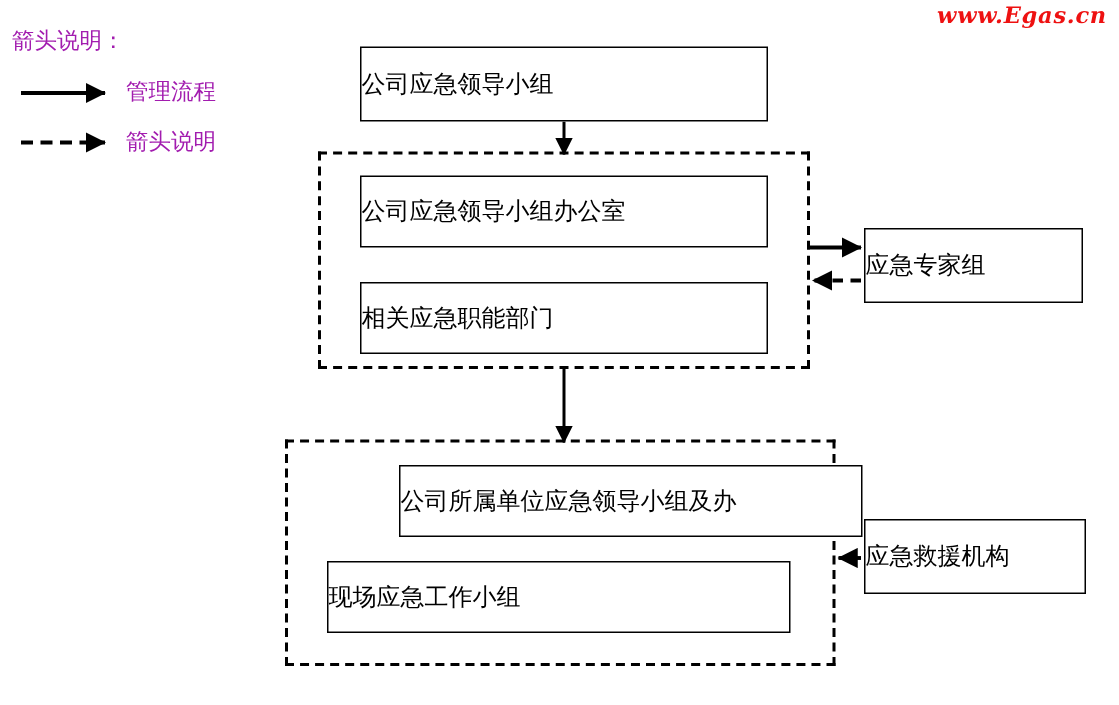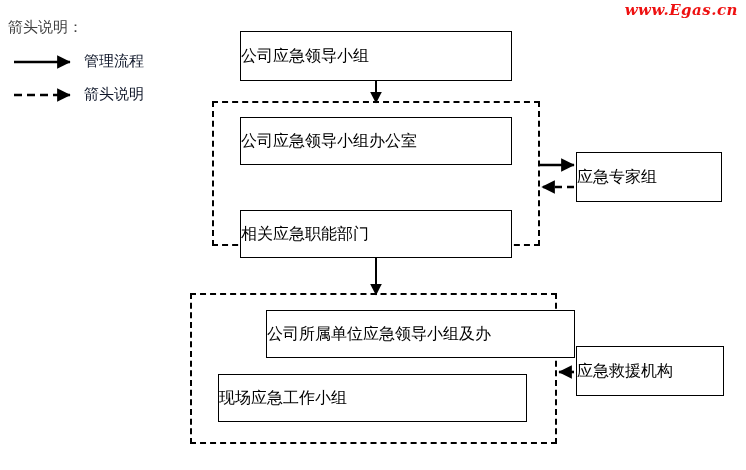--- a/index.html
+++ b/index.html
@@ -23,48 +23,48 @@
     font-size:15px;
     letter-spacing:0.5px;
     white-space:nowrap;
   }
 
   
   .legend-title{
     position:absolute;
     left:8px;top:18px;
     font-size:15px;
-    color:#404040;
+    color:#a21caf;
     white-space:nowrap;
   }
   .legend-label{
     position:absolute;
     font-size:15px;
-    color:#0f172a;
+    color:#a21caf;
     white-space:nowrap;
   }
   .legend-label.l1{left:84px;top:52px;}
   .legend-label.l2{left:84px;top:85px;}
 
   
   .box{
     position:absolute;
     box-sizing:border-box;
     border:1px solid #000;
     background:#fff;
     display:flex;
     align-items:center;
     justify-content:flex-start;
     font-size:16px;
     color:#000;
     white-space:nowrap;
   }
   .box-top      {left:240px;top:31px;  width:272px;height:50px;}
   .box-office   {left:240px;top:117px; width:272px;height:48px;}
-  .box-dept     {left:240px;top:188px; width:272px;height:48px;margin-top:22px;}
+  .box-dept     {left:240px;top:188px; width:272px;height:48px;}
   .box-unit     {left:218px;top:310px; width:309px;height:48px;margin-left:48px;}
   .box-site     {left:218px;top:374px; width:309px;height:48px;}
   .box-expert   {left:576px;top:152px; width:146px;height:50px;}
   .box-rescue   {left:576px;top:346px; width:148px;height:50px;}
 
   
   .group{
     position:absolute;
     box-sizing:border-box;
     border:2px dashed #000;

